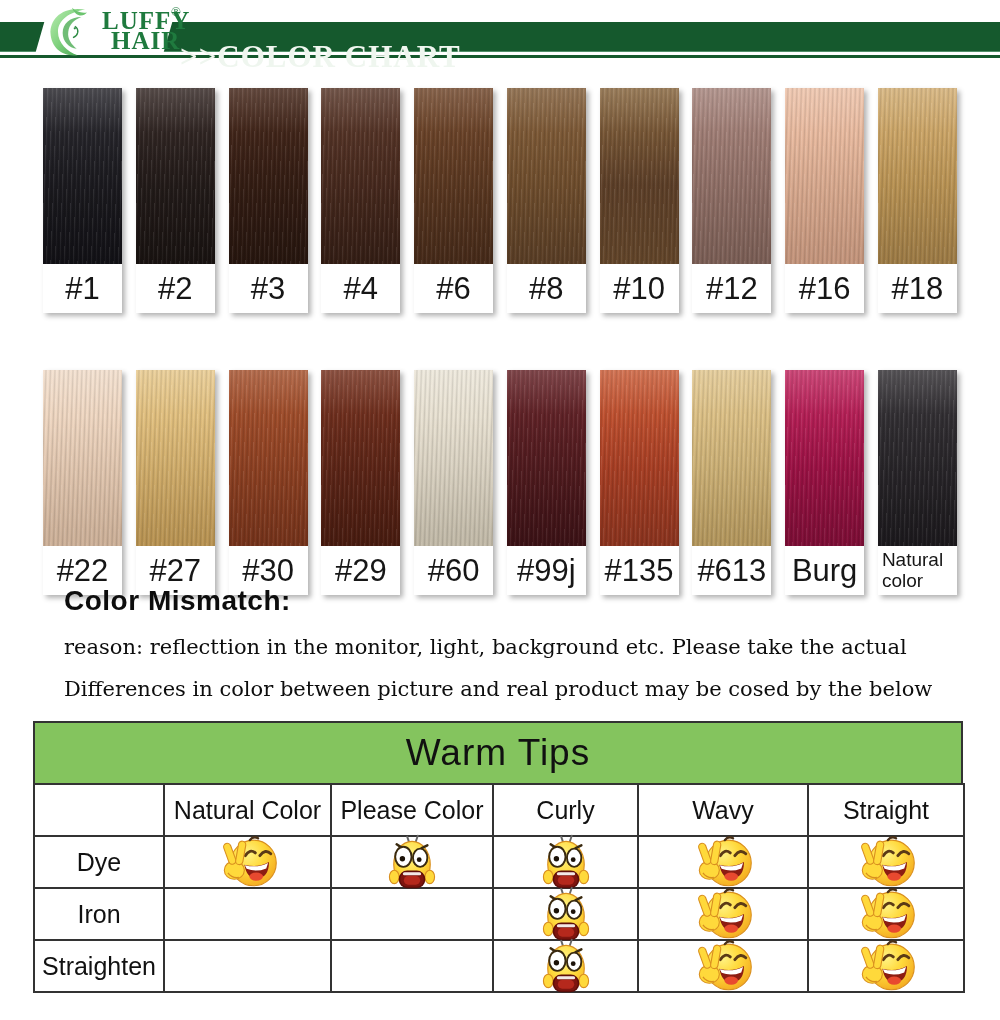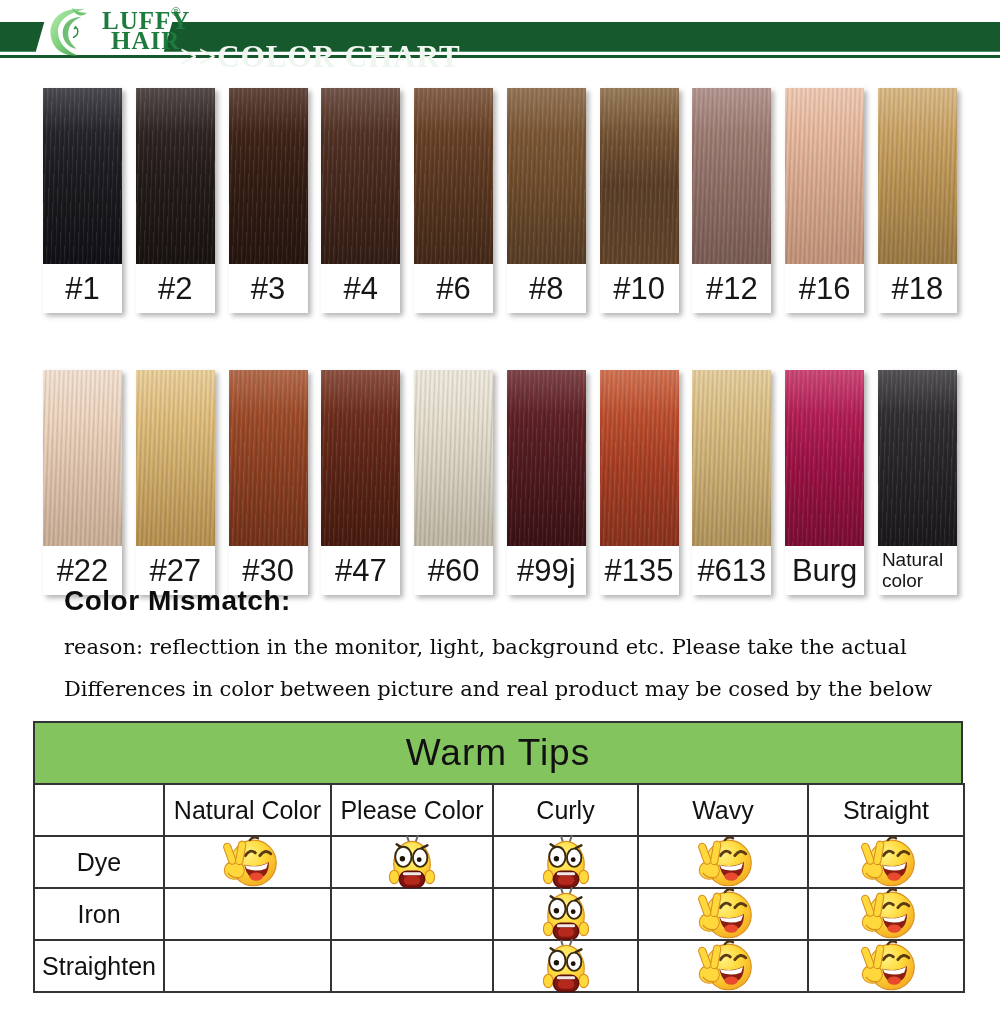--- a/index.html
+++ b/index.html
@@ -137,21 +137,21 @@
       <div class="swatch-card">
         <div class="hair" style="background: linear-gradient(rgb(232, 201, 140) 0%, rgb(219, 182, 113) 55%, rgb(207, 165, 92) 100%);"></div>
         <div class="swatch-label">#27</div>
       </div>
       <div class="swatch-card">
         <div class="hair" style="background: linear-gradient(rgb(168, 84, 48) 0%, rgb(148, 68, 36) 55%, rgb(131, 57, 30) 100%);"></div>
         <div class="swatch-label">#30</div>
       </div>
       <div class="swatch-card">
         <div class="hair" style="background: linear-gradient(rgb(122, 53, 34) 0%, rgb(97, 39, 24) 55%, rgb(81, 31, 18) 100%);"></div>
-        <div class="swatch-label">#47</div>
+        <div class="swatch-label">#29</div>
       </div>
       <div class="swatch-card">
         <div class="hair" style="background: linear-gradient(rgb(236, 230, 216) 0%, rgb(228, 220, 203) 55%, rgb(217, 208, 188) 100%);"></div>
         <div class="swatch-label">#60</div>
       </div>
       <div class="swatch-card">
         <div class="hair" style="background: linear-gradient(rgb(106, 39, 44) 0%, rgb(84, 28, 32) 55%, rgb(67, 20, 24) 100%);"></div>
         <div class="swatch-label">#99j</div>
       </div>
       <div class="swatch-card">

